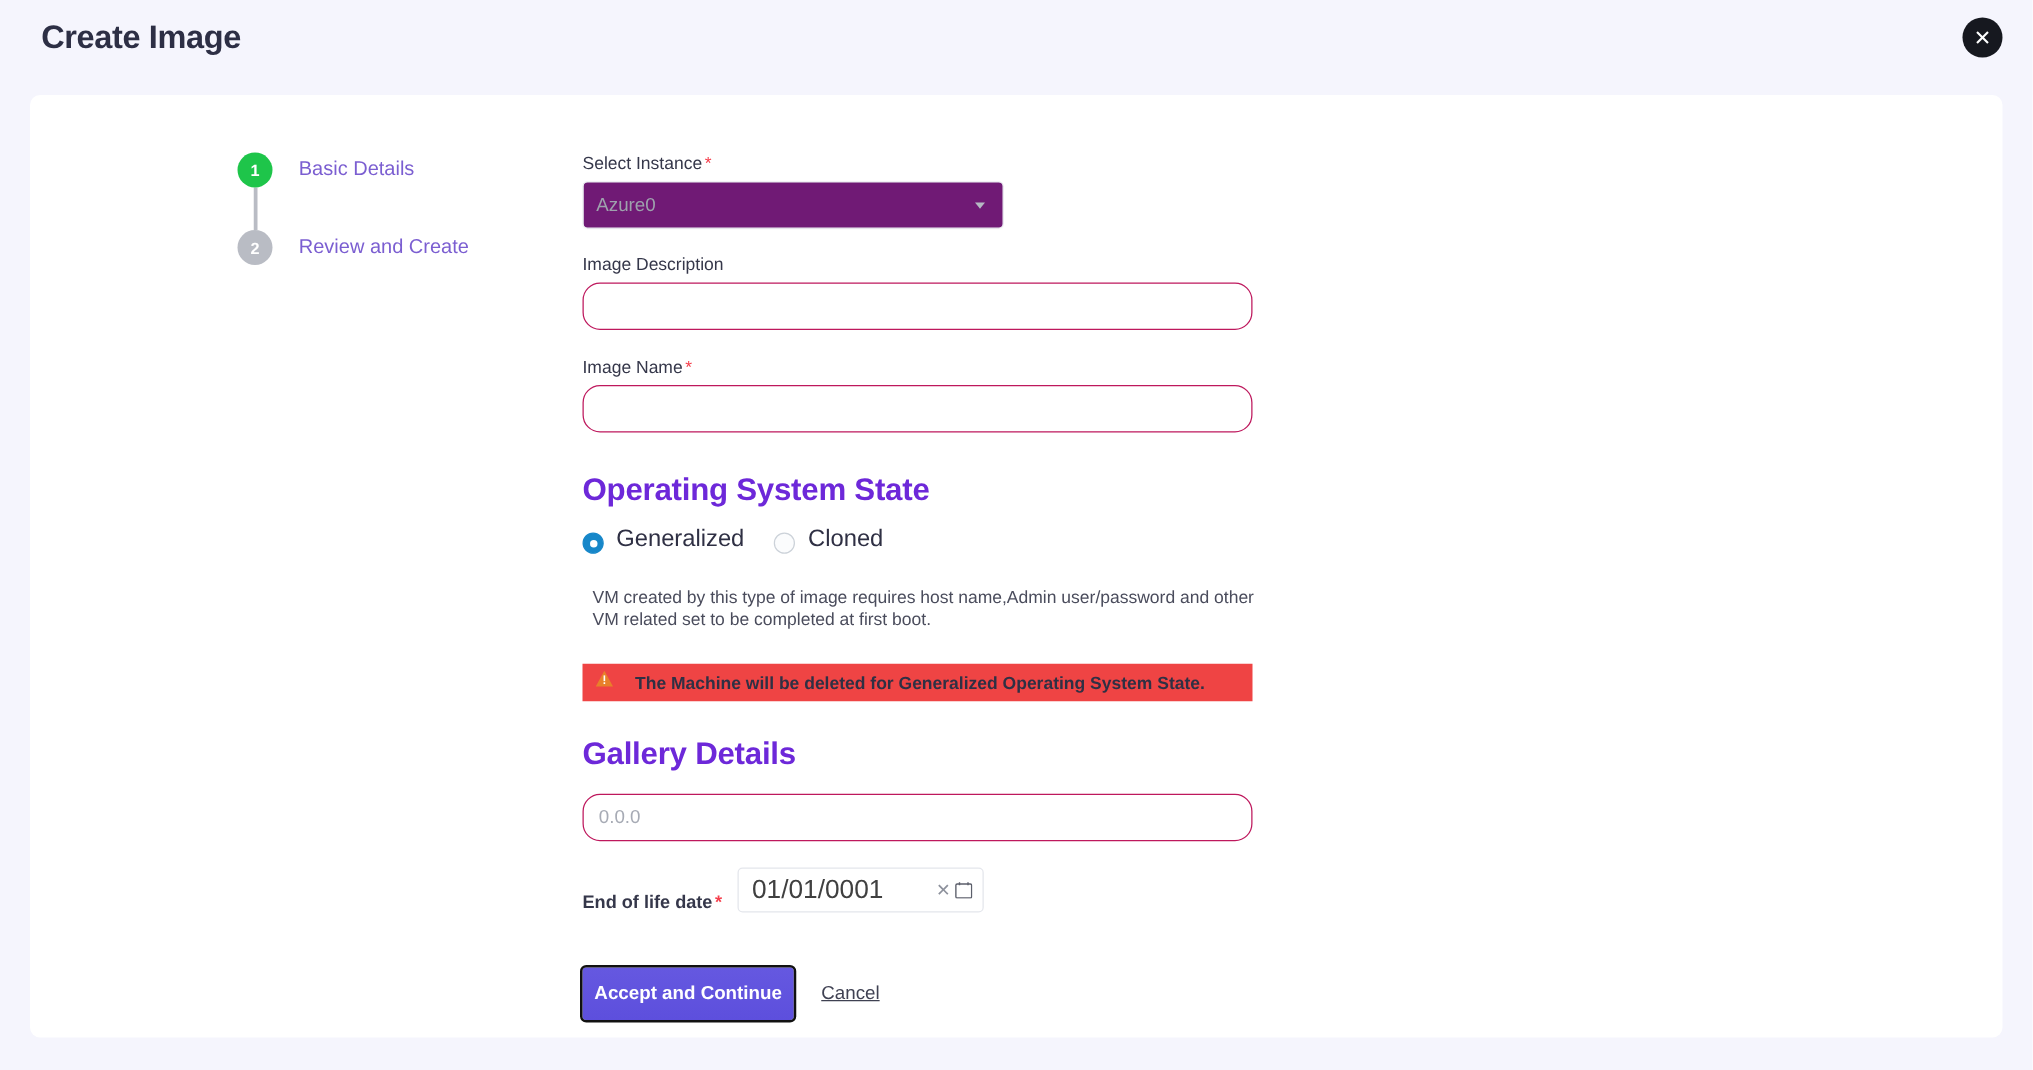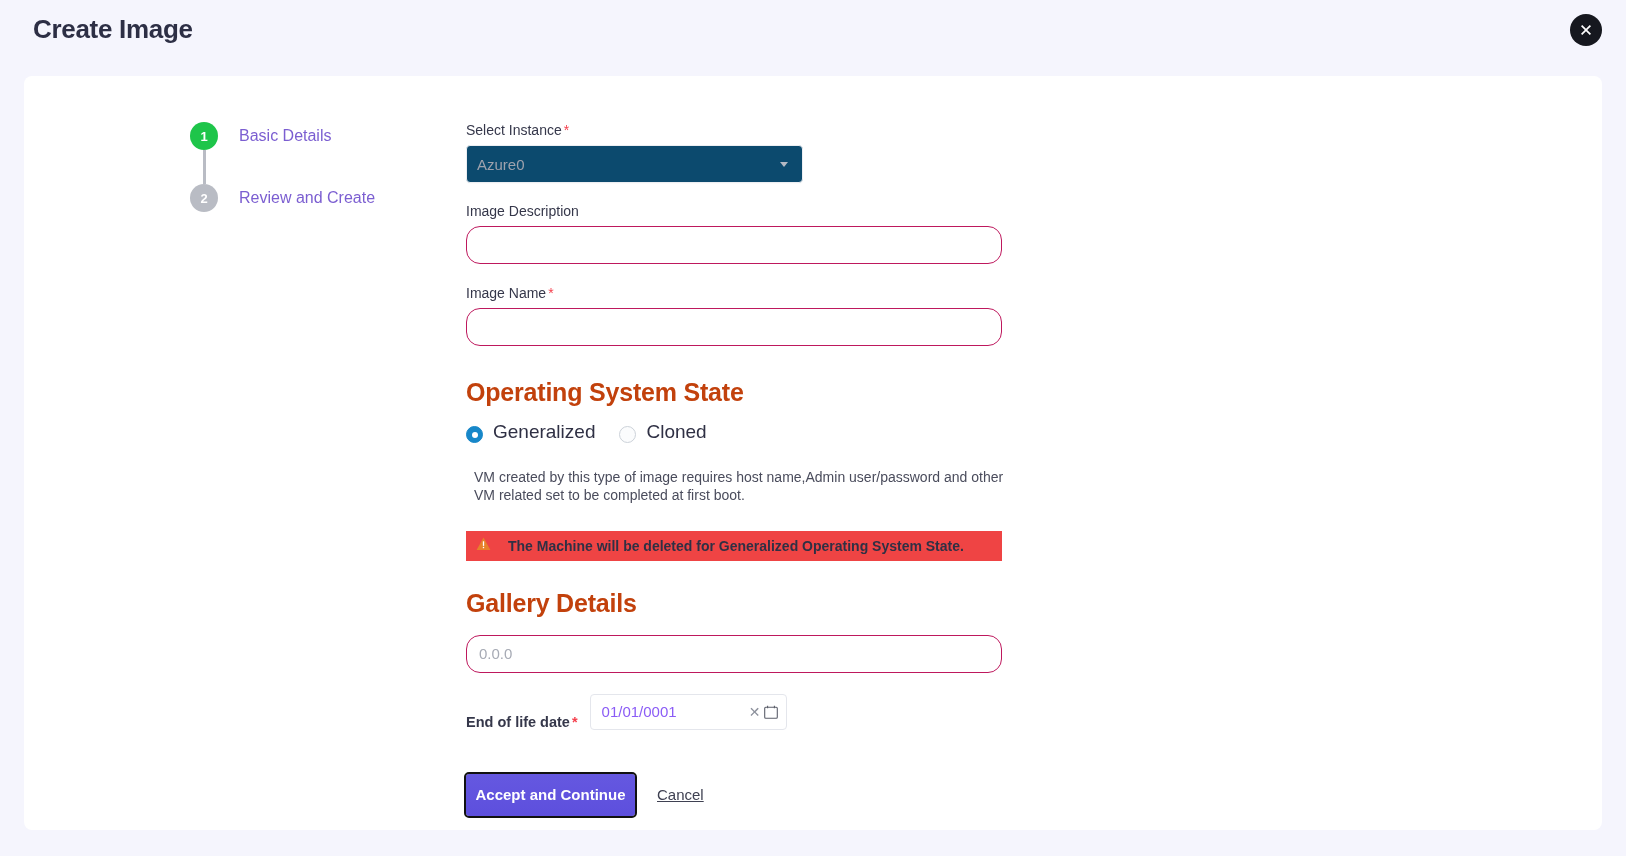--- a/index.html
+++ b/index.html
@@ -114,21 +114,21 @@
     margin-bottom: 7px;
     display: block;
   }
   .req { color: #f5404d; margin-left: 2px; }
 
   .select-box {
     width: 337px;
     height: 38px;
     border: 1px solid #eceef2;
     border-radius: 4px;
-    background: #0c4a6e;
+    background: #701a75;
     display: flex;
     align-items: center;
     padding: 0 10px;
     position: relative;
     cursor: pointer;
     box-shadow: 0 1px 1px rgba(0,0,0,0.02);
   }
   .select-value {
     font-size: 15px;
     color: #9ea2ad;
@@ -152,21 +152,21 @@
     font-size: 15px;
     color: #35374a;
     padding: 0 12px;
     outline: none;
   }
   .text-input::placeholder { color: #a7abb5; }
 
   .section-head {
     font-size: 25px;
     font-weight: bold;
-    color: #c2410c;
+    color: #6d28d9;
     letter-spacing: -0.2px;
   }
 
   
   .radio-row {
     display: flex;
     align-items: center;
     gap: 24px;
   }
   .radio-item {
@@ -247,22 +247,22 @@
     height: 36px;
     border: 1px solid #e4e6ec;
     border-radius: 4px;
     background: #ffffff;
     display: flex;
     align-items: center;
     padding: 0 8px 0 11px;
   }
   .date-value {
     flex: 1;
-    font-size: 15px;
-    color: #8b5cf6;
+    font-size: 21px;
+    color: #404040;
   }
   .date-clear {
     font-size: 14px;
     color: #8d919c;
     cursor: pointer;
     margin-right: 3px;
   }
   .cal-icon { cursor: pointer; display: block; }
 
   

